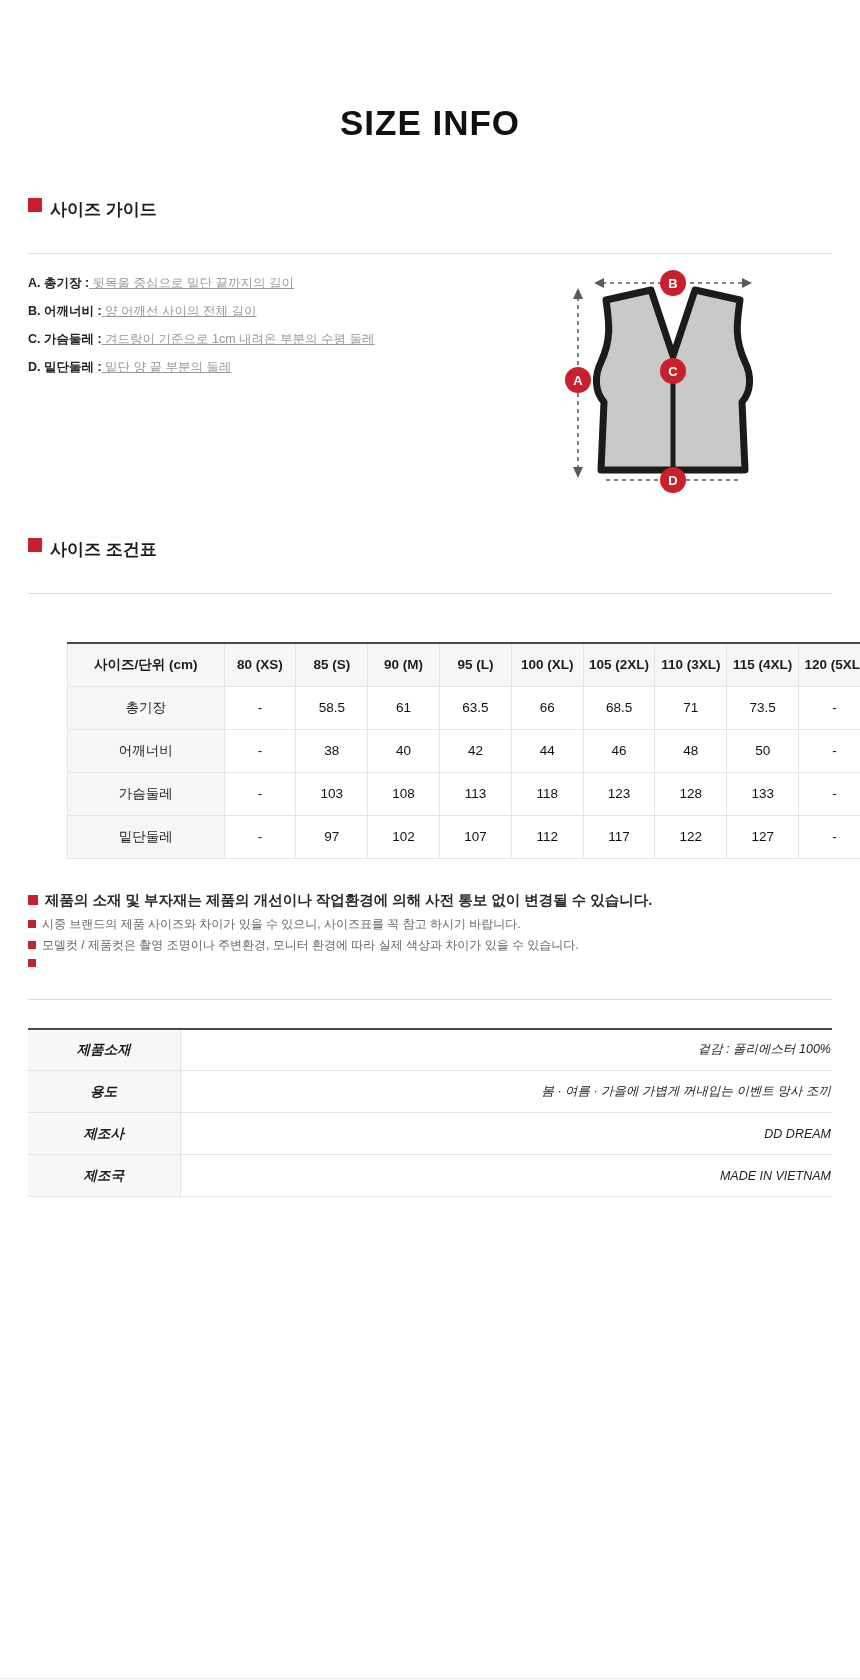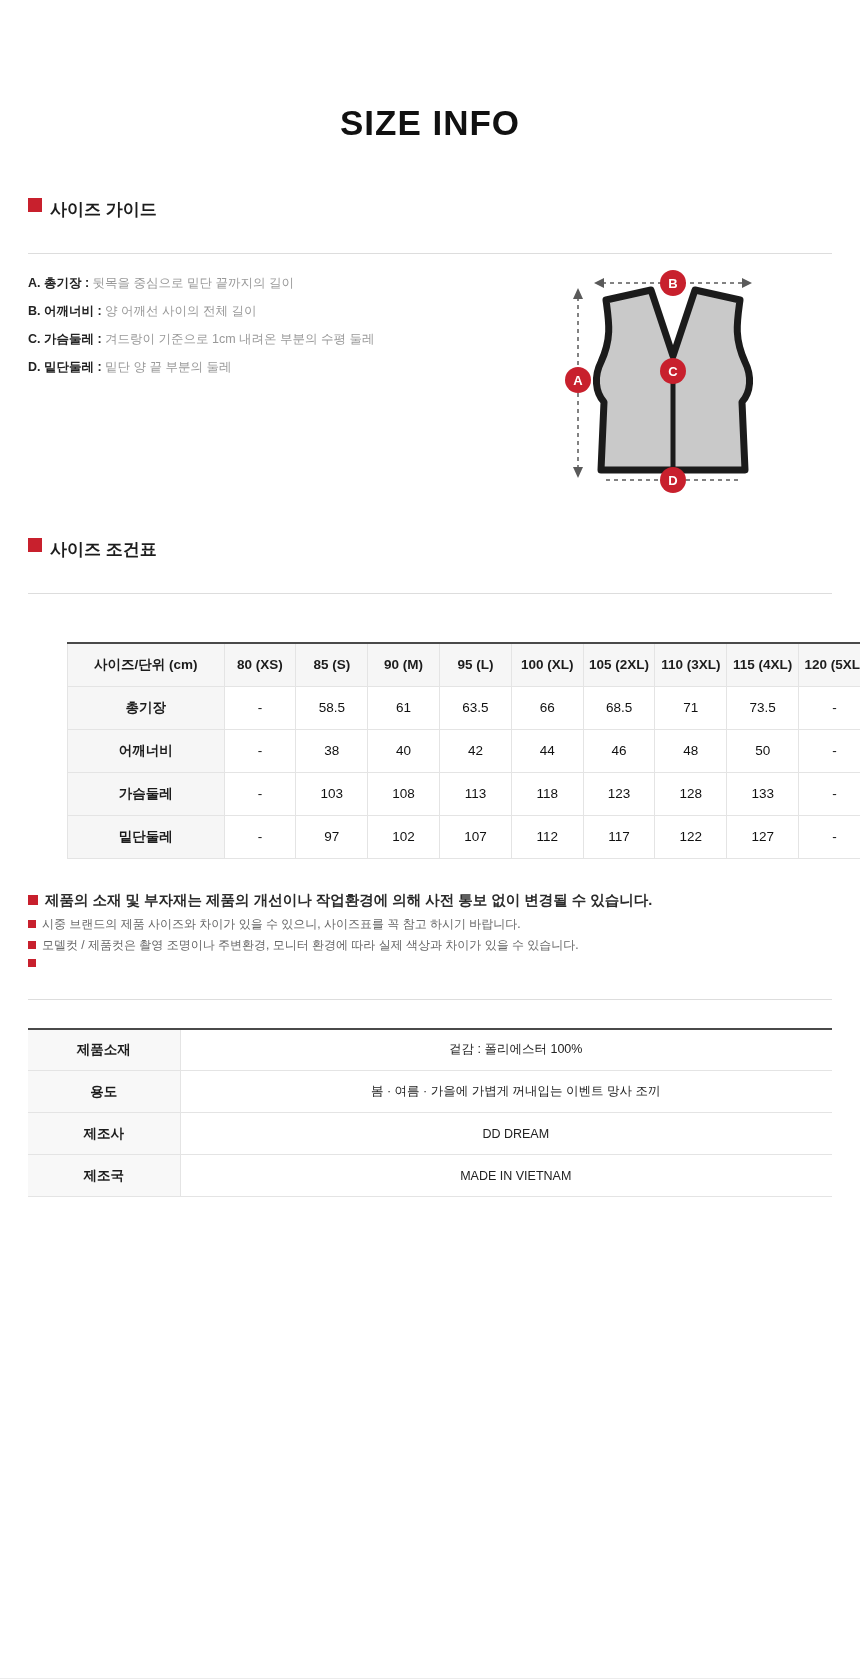--- a/index.html
+++ b/index.html
@@ -19,47 +19,47 @@
 
   .section-head{ display:flex; align-items:flex-start; gap:8px; font-size:17px; font-weight:700; color:#1c1c1c; }
   .section-head .sq{ width:14px; height:14px; background:var(--accent); flex:0 0 auto; }
 
   hr.rule{ border:0; border-top:1px solid #dddddd; margin:32px 0 0 0; }
 
   
   .guide-wrap{ position:relative; padding-top:22px; height:260px; }
   .guide-item{ font-size:12.5px; line-height:15px; margin-bottom:13px; }
   .g-label{ font-weight:700; color:#222; }
-  .g-desc{ color:#999; }
+  .g-desc{ color:#999;text-decoration:underline; }
 
   .diagram{ position:absolute; top:16px; left:528px; width:232px; height:238px; }
 
   
   .head-table{ margin-top:24px; }
   .size-table{ width:100%; border-collapse:collapse; table-layout:fixed; border-top:2px solid var(--darkline); margin-top:48px;margin-left:39px; }
   .size-table th, .size-table td{ border:1px solid var(--line); height:43px; text-align:center; padding:0 2px; }
   .size-table thead th{ background:#f6f6f6; font-size:13.5px; font-weight:700; color:#1c1c1c; }
   .size-table thead th:first-child{ width:19.5%; }
-  .size-table tbody th{ background:#f6f6f6; font-size:13.5px; font-weight:700; color:#1c1c1c; }
+  .size-table tbody th{ background:#f6f6f6; font-size:13.5px; font-weight:400; color:#1c1c1c; }
   .size-table tbody td{ font-size:13.5px; font-weight:400; color:#111; background:#fff; }
 
   
   .note-primary{ margin-top:32px; display:flex; align-items:center; gap:7px; font-size:14.5px; font-weight:700; color:#2b2b2b;text-align:right; }
   .note-primary .sq{ width:10px; height:10px; background:var(--accent); flex:0 0 auto; }
   .note{ margin-top:7px; display:flex; align-items:center; gap:6px; font-size:12px; color:#666; line-height:14px; }
   .note .sq{ width:8px; height:8px; background:var(--accent); flex:0 0 auto; }
 
   
   .head-info{ margin-top:44px; }
-  .info-table{ width:100%; border-collapse:collapse; border-top:2px solid var(--darkline); margin-top:28px; }
+  .info-table{ width:100%; border-collapse:collapse; border-top:2px solid var(--darkline); margin-top:28px;font-style:italic; }
   .info-table th{
     width:152px; background:#f8f8f8; font-size:13.5px; font-weight:700; color:#1c1c1c;
     height:42px; border-bottom:1px solid var(--line); border-right:1px solid var(--line); text-align:center;
   }
-  .info-table td{ font-size:12.5px; color:#222; padding-left:20px; border-bottom:1px solid var(--line); text-align:center; }
+  .info-table td{ font-size:12.5px; color:#222; padding-left:20px; border-bottom:1px solid var(--line); text-align:right; }
 
   .page-bottom-line{ position:absolute; left:0; right:0; bottom:1px; border-top:1px solid #ececec; }
 
   .badge-circle{ fill:var(--accent); }
   .badge-letter{ fill:#ffffff; font-size:13px; font-weight:700; font-family:"Liberation Sans","DejaVu Sans",sans-serif; }
 </style>
 </head>
 <body>
 
 <div class="content">

